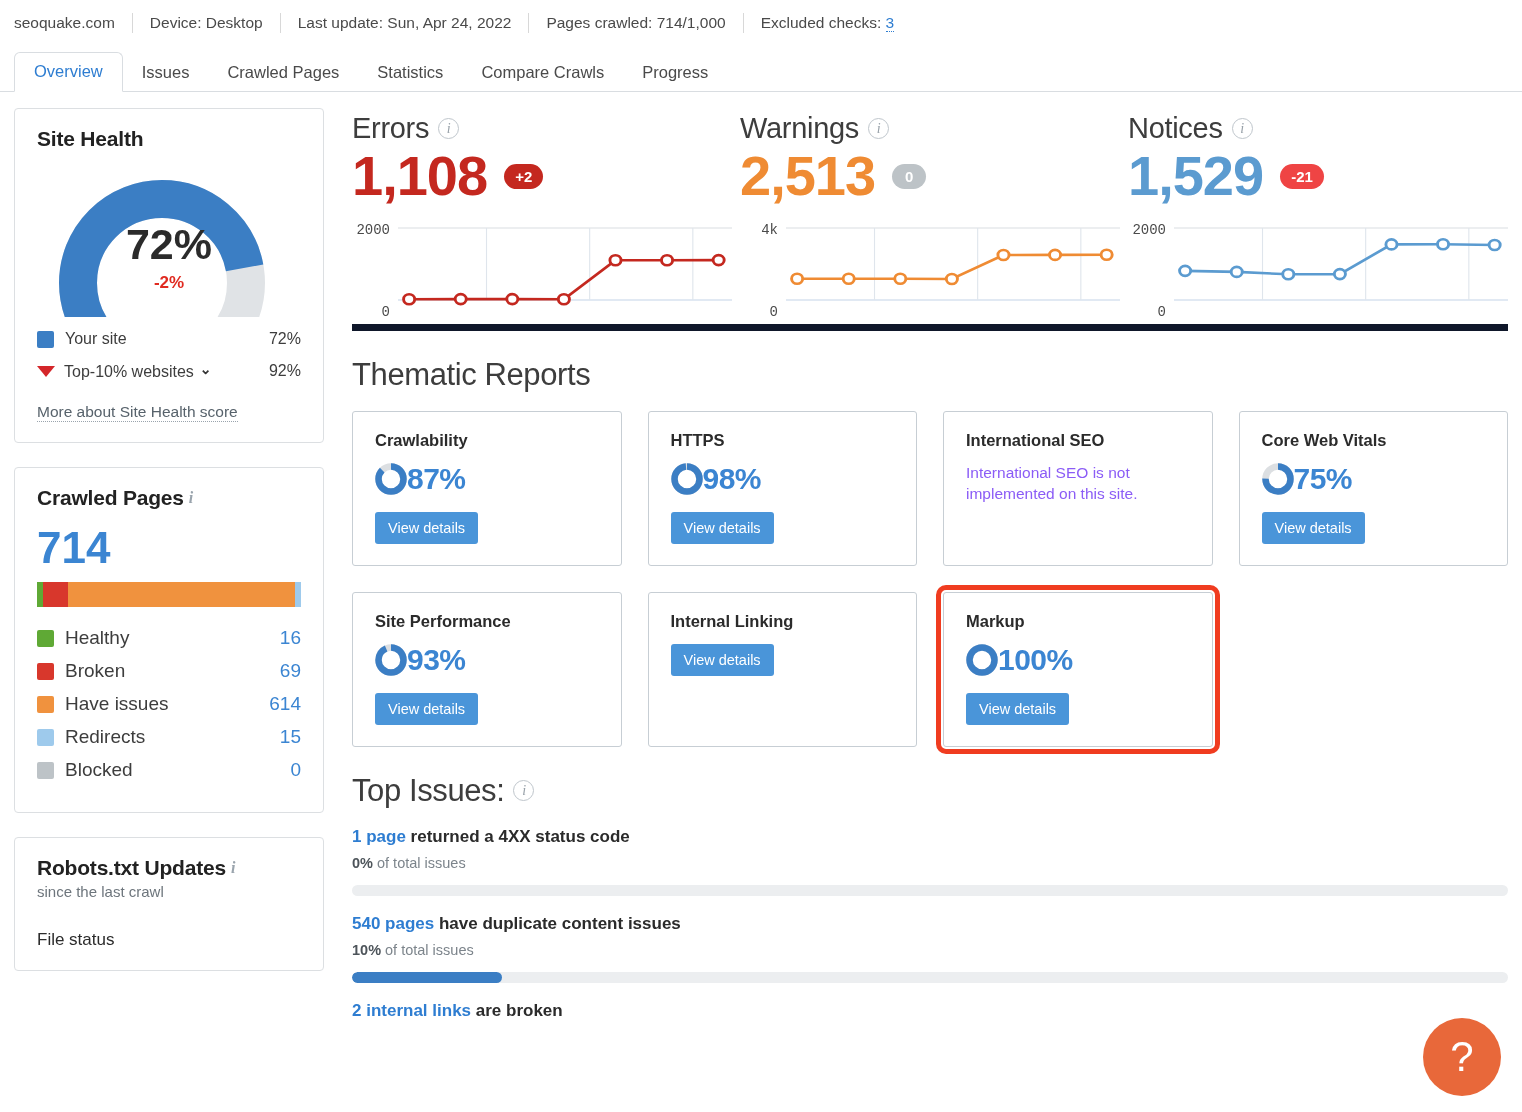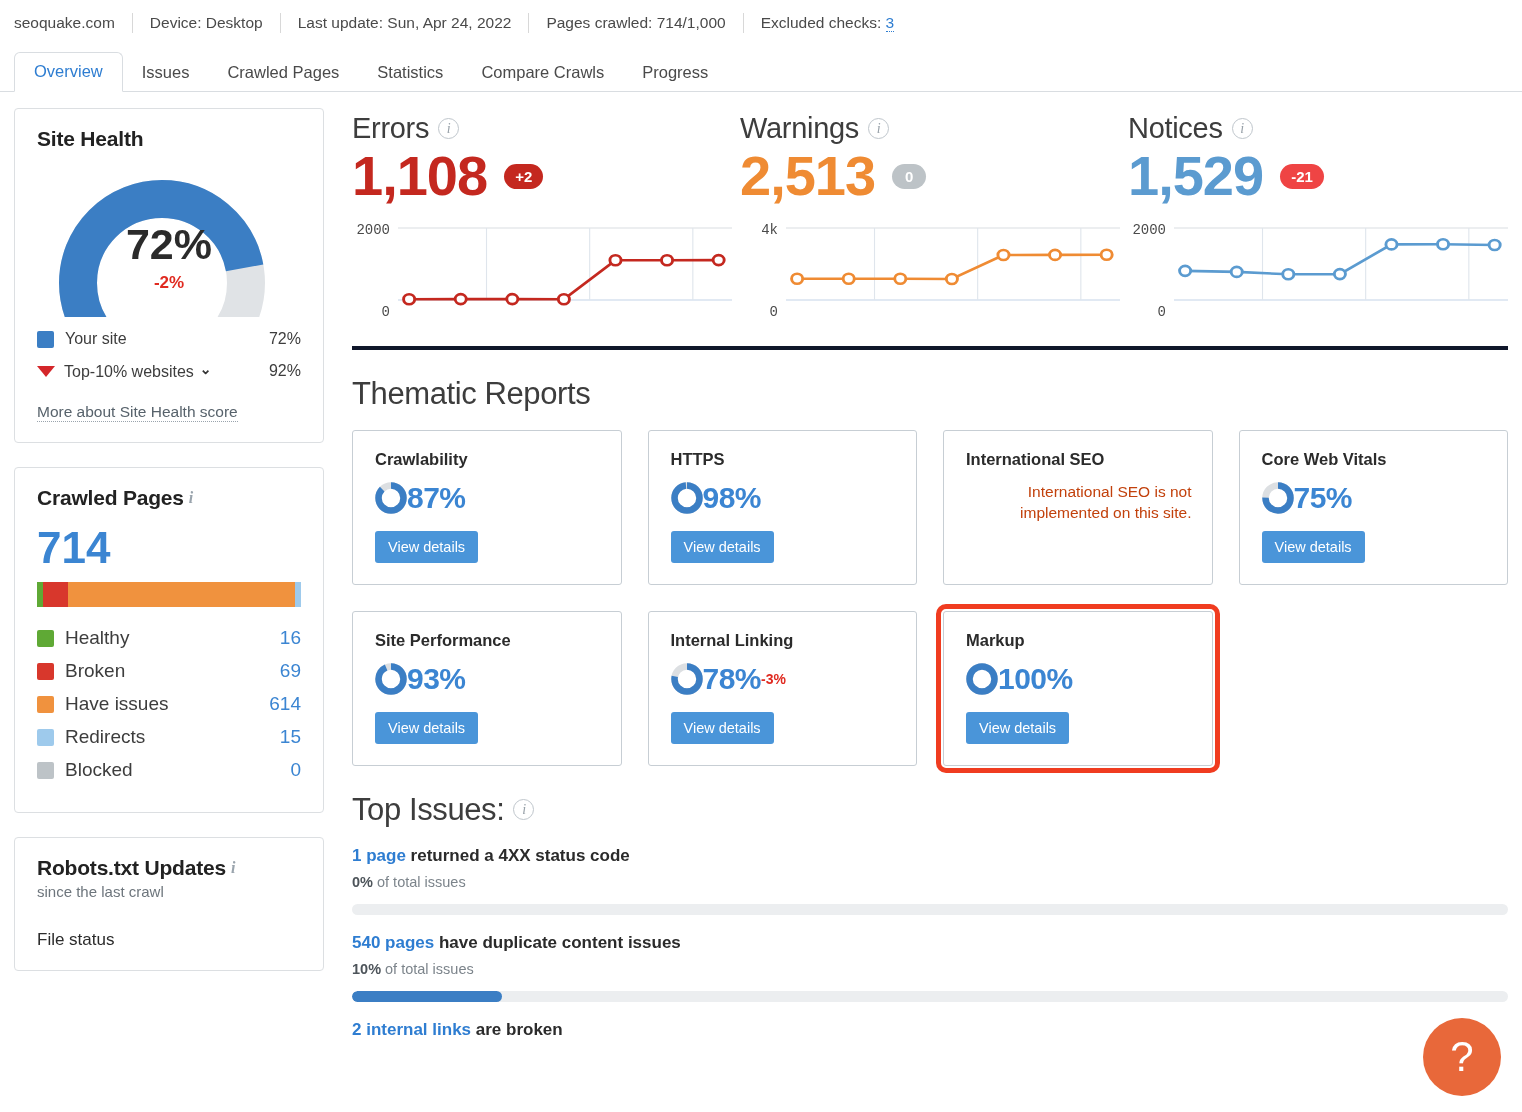--- a/index.html
+++ b/index.html
@@ -174,22 +174,22 @@
   .cp-val { color: #3b85d2; }
 
   
   .robots-sub { font-size: 15px; color: #6d757c; margin-top: 3px; }
   .robots-status { font-size: 17px; color: #2b2b2b; margin-top: 30px; }
 
   
   .metrics {
     display: flex;
     gap: 8px;
-    padding-bottom: 32px;
-    border-bottom: 4px solid #0f172a;
+    padding-bottom: 10px;
+    border-bottom: 7px solid #0f172a;
   }
   .metric { flex: 1; min-width: 0; }
   .metric-title {
     font-size: 29px; color: #3d3d3d; font-weight: normal;
     letter-spacing: -0.3px;
     display: flex; align-items: center;
   }
   .metric-value-row {
     display: flex; align-items: center; gap: 17px;
     margin-top: 2px;
@@ -235,21 +235,21 @@
   }
   .tcard.highlight {
     outline: 5px solid #f03c20;
     outline-offset: 2px;
   }
   .tcard-title {
     font-size: 16.5px; font-weight: bold; color: #2b2b2b;
     margin-bottom: 13px;
   }
   .tcard-note {
-    font-size: 15.5px; color: #c2410c; line-height: 1.35; text-align: right;
+    font-size: 15.5px; color: #8b5cf6; line-height: 1.35;
   }
   .tcard-metric {
     display: flex; align-items: center; 
     margin-bottom: 17px;
   }
   .tcard-pct {
     font-size: 30px; font-weight: bold; color: #3b85d2;
     line-height: 1; letter-spacing: -0.5px;
   }
   .tcard-delta { font-size: 14px; font-weight: bold; color: #e02a20; }
@@ -538,28 +538,21 @@
             </svg>
             <div class="tcard-pct">75%</div>
           </div><button class="btn-view">View details</button></div>
         <div class="tcard"><div class="tcard-title">Site Performance</div><div class="tcard-metric">
             <svg width="32" height="32" viewBox="0 0 32 32">
               <circle cx="16" cy="16" r="12.5" fill="none" stroke="#dcdfe2" stroke-width="6.5"></circle>
               <circle cx="16" cy="16" r="12.5" fill="none" stroke="#3b7ec4" stroke-width="6.5" stroke-dasharray="73.0420291959627 78.53981633974483" transform="rotate(-90 16 16)"></circle>
             </svg>
             <div class="tcard-pct">93%</div>
           </div><button class="btn-view">View details</button></div>
-        <div class="tcard"><div class="tcard-title">Internal Linking</div><div class="tcard-metric">
-            <svg width="32" height="32" viewBox="0 0 32 32">
-              <circle cx="16" cy="16" r="12.5" fill="none" stroke="#dcdfe2" stroke-width="6.5"></circle>
-              <circle cx="16" cy="16" r="12.5" fill="none" stroke="#3b7ec4" stroke-width="6.5" stroke-dasharray="61.26105674500097 78.53981633974483" transform="rotate(-90 16 16)"></circle>
-            </svg>
-            <div class="tcard-pct">78%</div>
-            <div class="tcard-delta">-3%</div>
-          </div><button class="btn-view">View details</button></div>
+        <div class="tcard"><div class="tcard-title">Internal Linking</div><button class="btn-view">View details</button></div>
         <div class="tcard highlight"><div class="tcard-title">Markup</div><div class="tcard-metric">
             <svg width="32" height="32" viewBox="0 0 32 32">
               <circle cx="16" cy="16" r="12.5" fill="none" stroke="#dcdfe2" stroke-width="6.5"></circle>
               <circle cx="16" cy="16" r="12.5" fill="none" stroke="#3b7ec4" stroke-width="6.5" stroke-dasharray="78.53981633974483 78.53981633974483" transform="rotate(-90 16 16)"></circle>
             </svg>
             <div class="tcard-pct">100%</div>
           </div><button class="btn-view">View details</button></div>
       </div>
 
     <div class="section-title">

